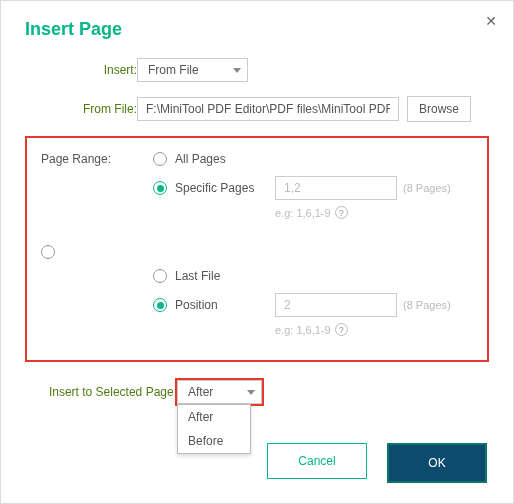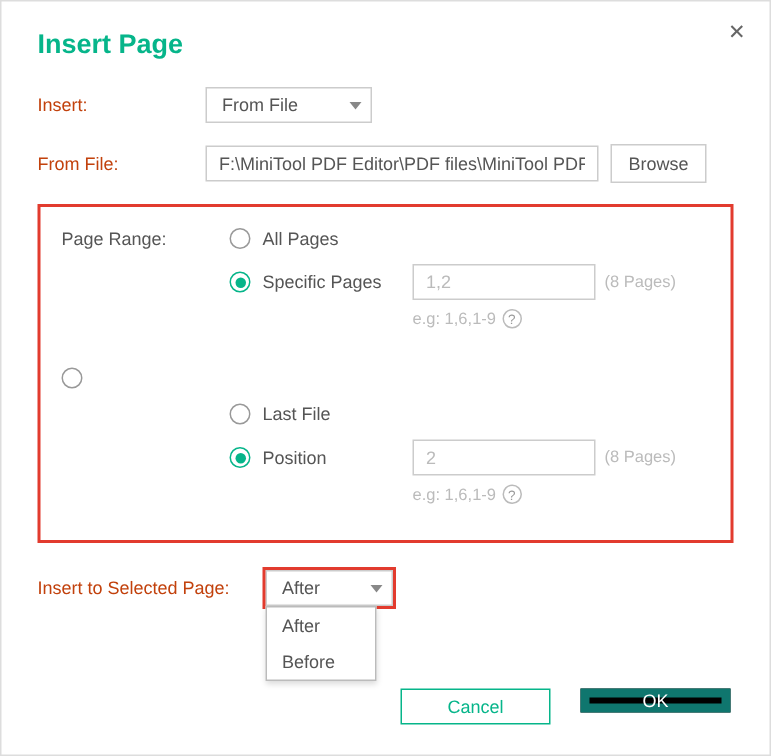--- a/index.html
+++ b/index.html
@@ -30,21 +30,22 @@
     font-weight: 600;
     margin: 6px 0 18px 0;
   }
   .row {
     display: flex;
     align-items: center;
     margin-bottom: 14px;
   }
   .row .lbl {
     width: 112px;
-    color: #c2410c;
+    color: #4d7c0f;
+    text-align: right;
   }
   .select {
     display: inline-flex;
     align-items: center;
     justify-content: center;
     border: 1px solid #ccc;
     height: 24px;
     padding: 0 6px 0 10px;
     min-width: 88px;
     color: #555;
@@ -78,28 +79,28 @@
     min-width: 64px;
     padding: 0 2px;
     background: #fff;
     color: #555;
     cursor: pointer;
   }
   .btn-cancel {
     border: 1px solid #06b58a;
     color: #06b58a;
     width: 100px;
-    height: 24px;
+    height: 36px;
   }
   .btn-ok {
-    border: 6px solid #0f766e;
-    background: #000000;
+    border: 2px solid #0f766e;
+    background: #0c4a6e;
     color: #fff;
     width: 100px;
-    height: 16px;
+    height: 40px;
   }
   .redbox {
     border: 2px solid #e23b2e;
     margin-top: 6px;
     padding: 14px 14px 8px 14px;
   }
   .opt-row {
     display: flex;
     align-items: center;
     margin-bottom: 10px;

